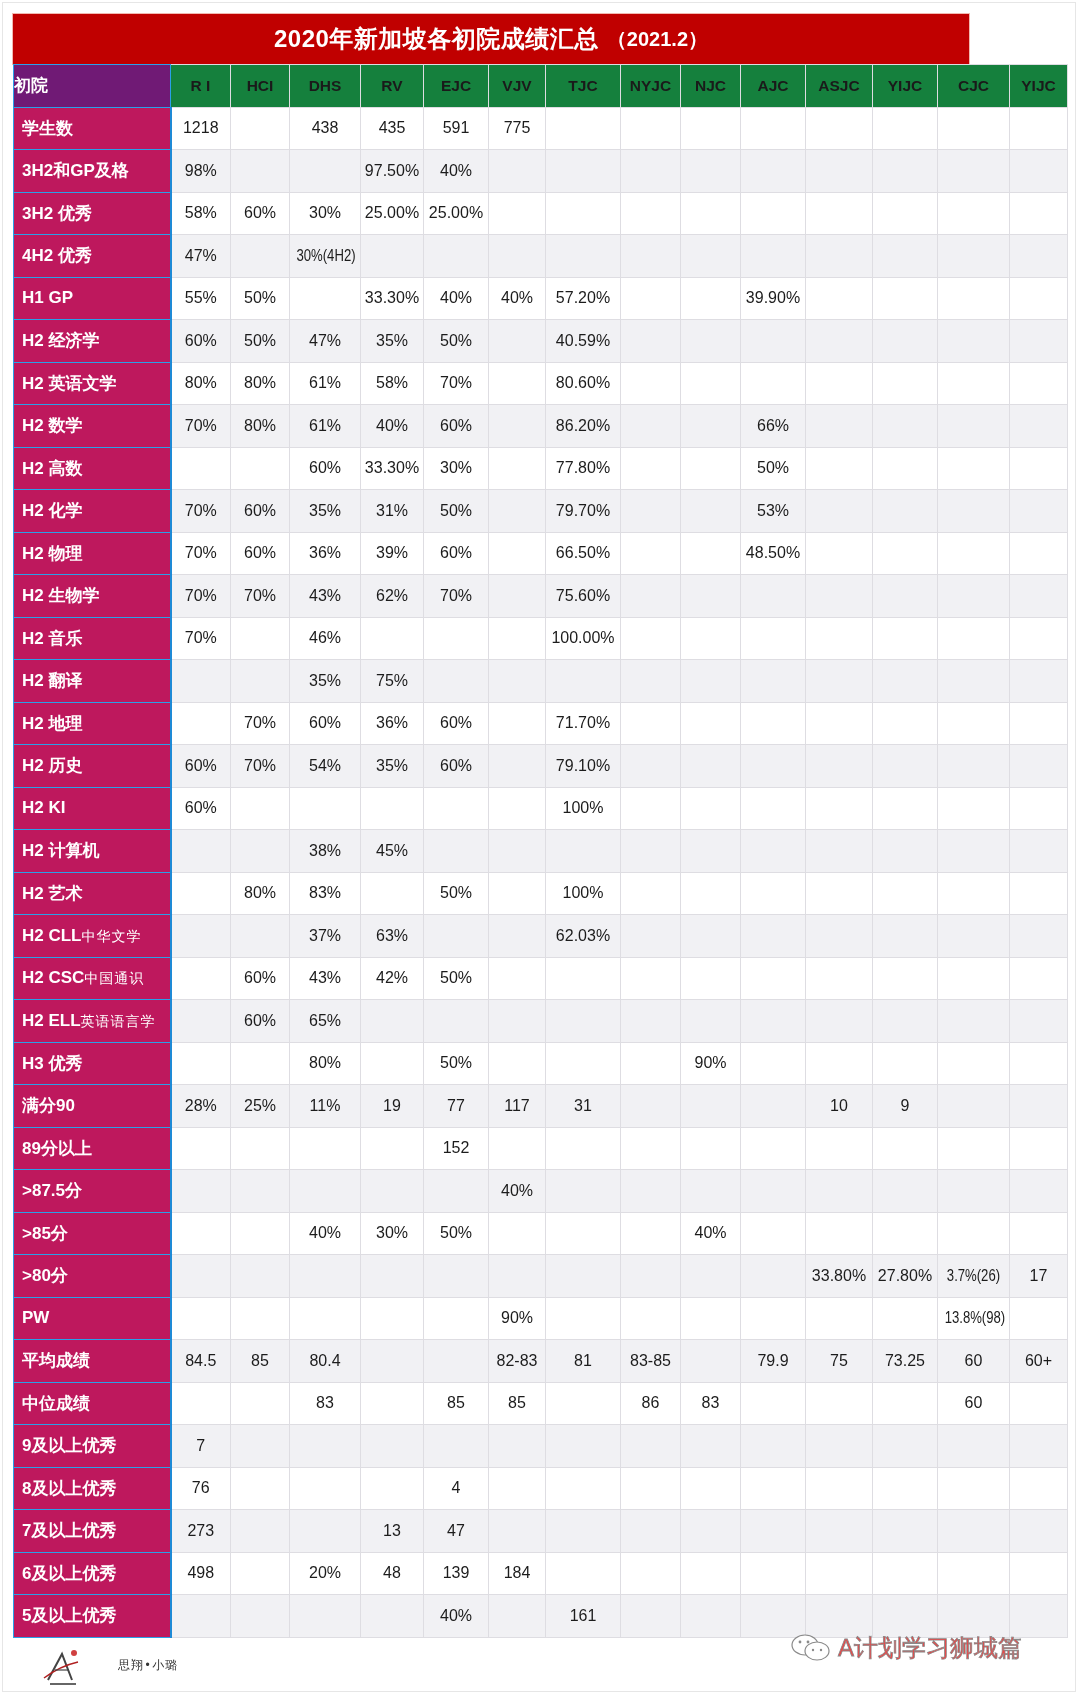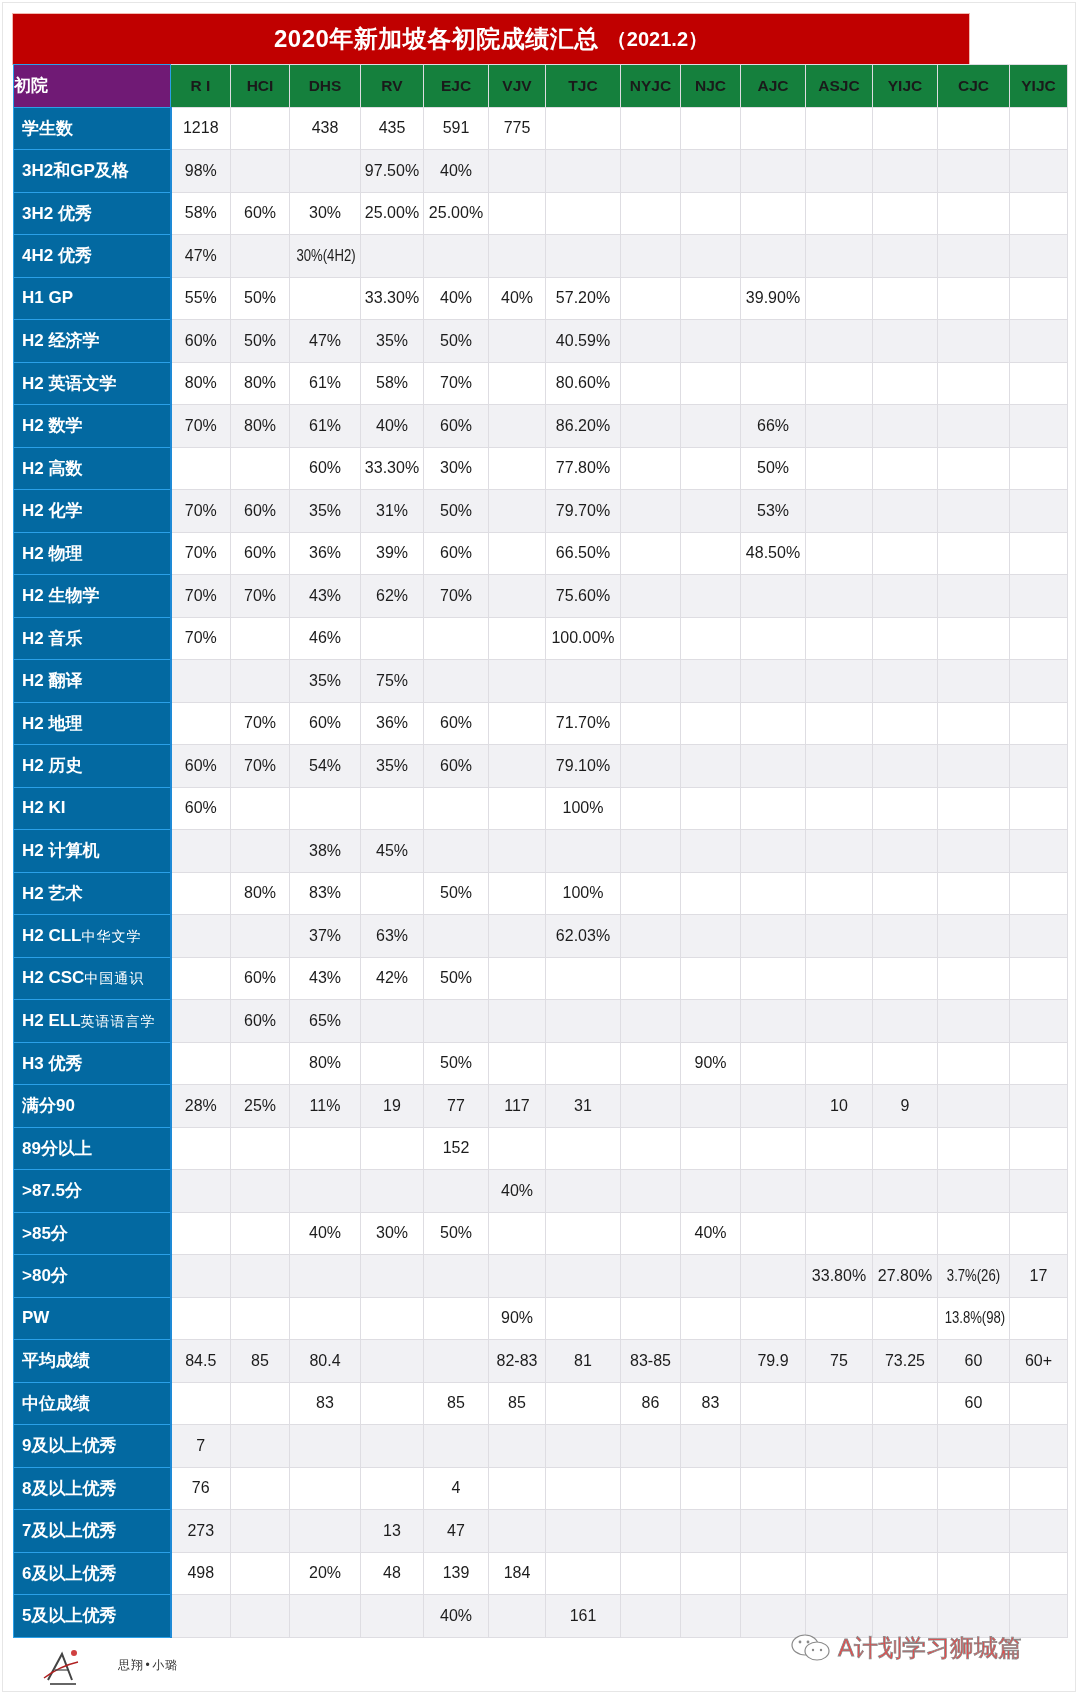--- a/index.html
+++ b/index.html
@@ -24,21 +24,21 @@
   }
   table.grid td, table.grid th {
     height:41.5px; padding:0; text-align:center; vertical-align:middle;
     font-size:16px; color:#1c1c1c; border:1px solid #dedde2;
     white-space:nowrap; overflow:hidden;
   }
   table.grid th.col-head {
     background:#15803d; font-weight:bold; font-size:15.5px; color:#1a1a1a;
   }
   table.grid .row-label {
-    background:#0369a1; color:#fff; font-weight:bold; text-align:left;
+    background:#be185d; color:#fff; font-weight:bold; text-align:left;
     padding-left:8px; font-size:17px; border:1px solid #2aa0e8;
     border-right:2px solid #1e8ad6;
   }
   table.grid th.corner {
     background:#701a75; color:#fff; font-weight:bold; font-size:17px; text-align:left;
     border:1px solid #2aa0e8;
   }
   table.grid .row-label .suffix {
     font-family:"DejaVu Serif", serif; font-weight:normal; font-size:14px; letter-spacing:1px;margin-top:28px;
   }

